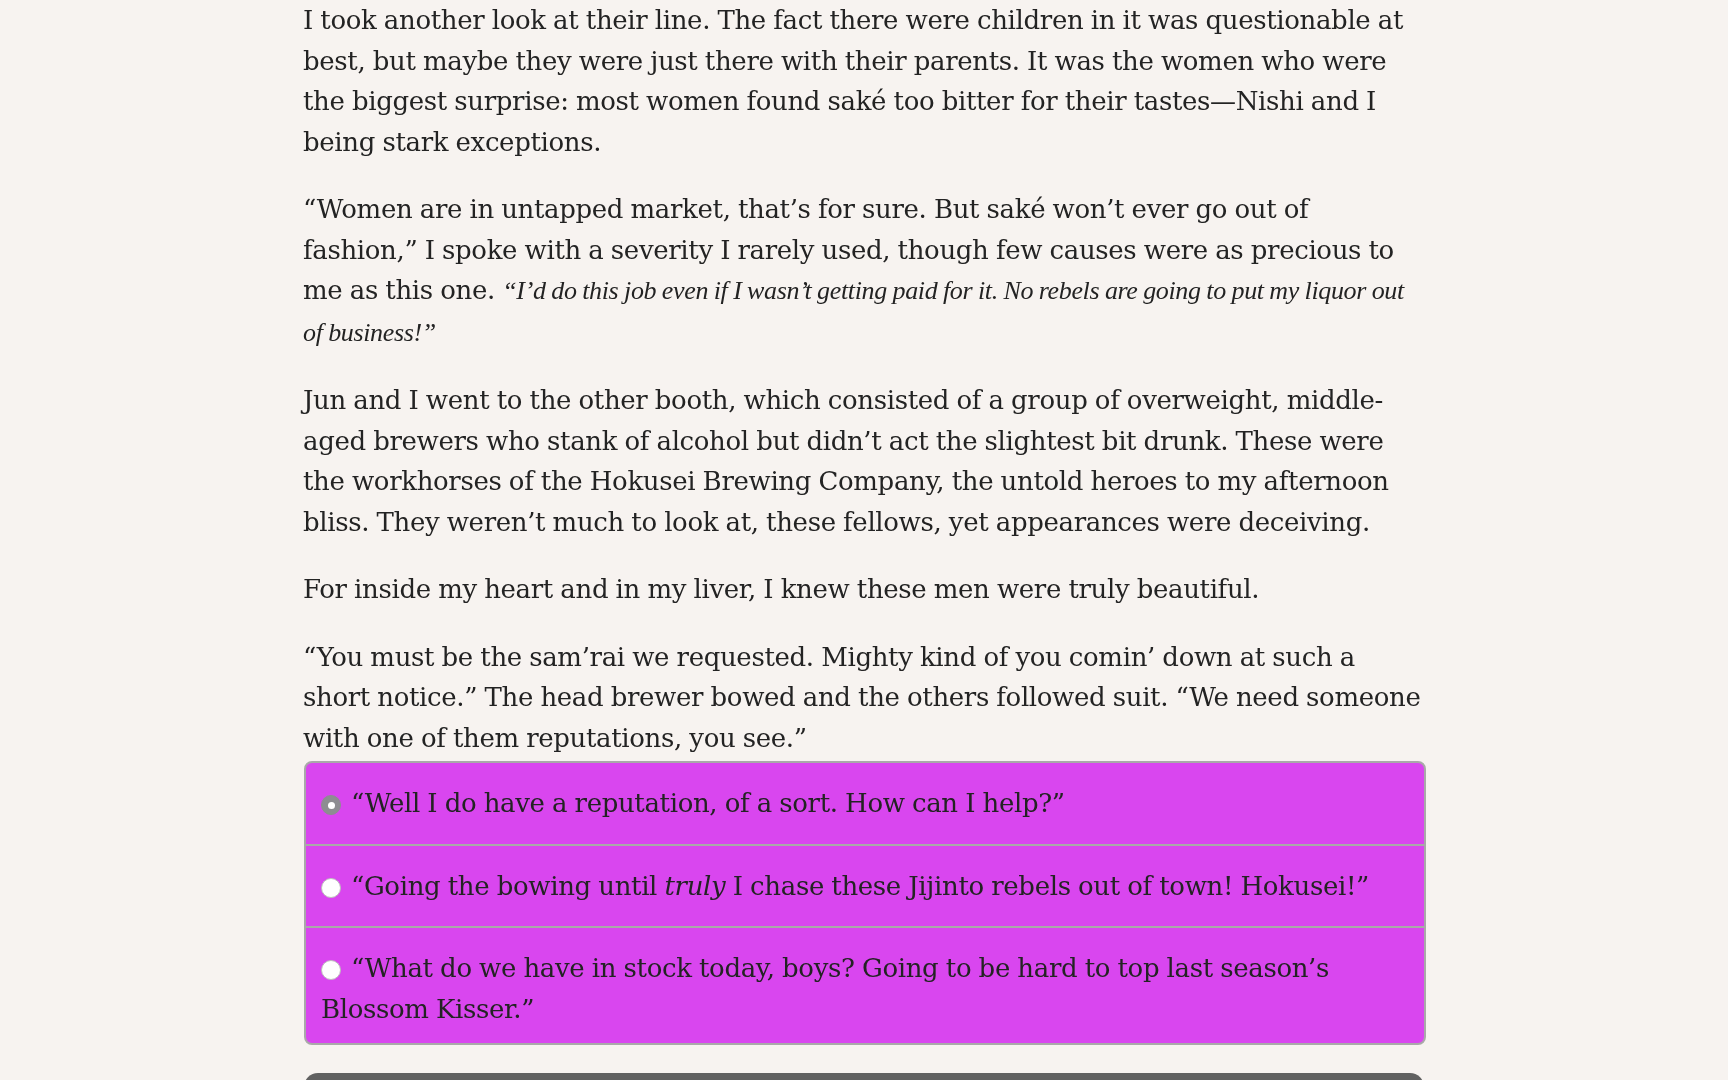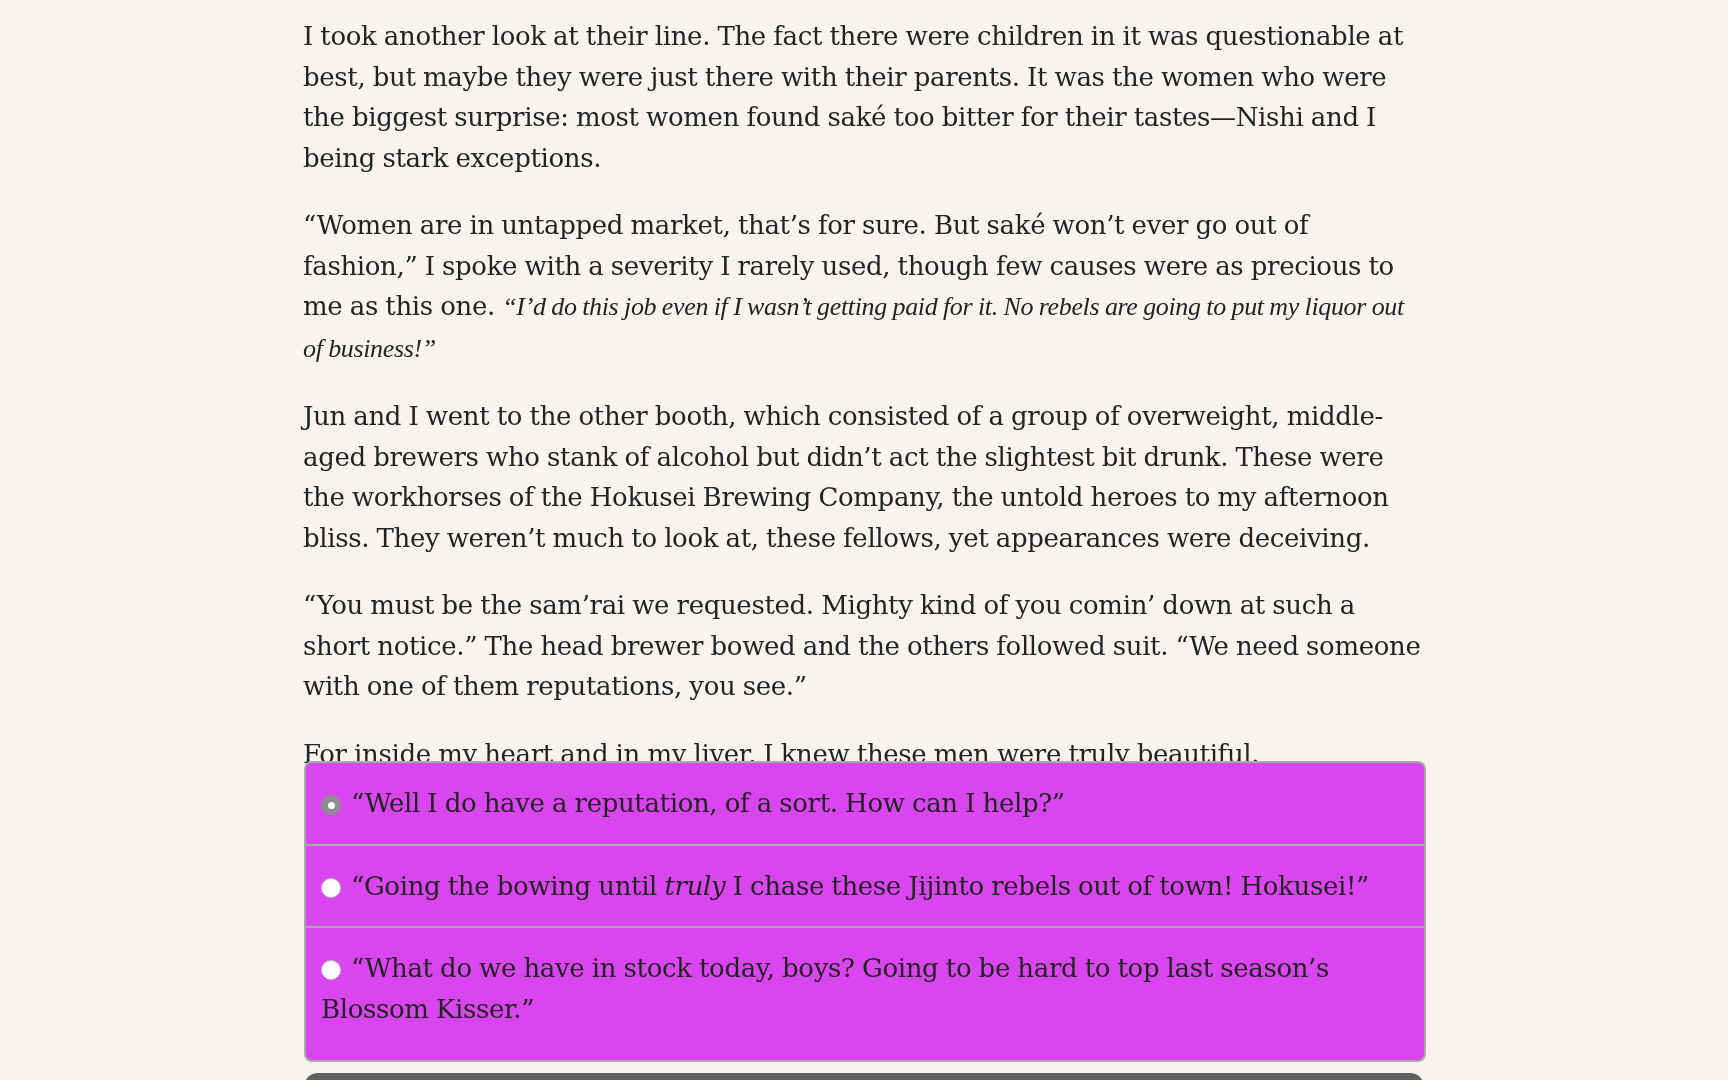--- a/index.html
+++ b/index.html
@@ -21,21 +21,20 @@
     width: 1122px;
   }
   .story p {
     margin: 0 0 27px 0;
     font-size: 26px;
     line-height: 40.5px;
     letter-spacing: -0.35px;
     word-spacing: -0.5px;
   }
   .story p:first-child {
-    margin-top: 16px;
   }
   .story em {
     font-style: italic;
     font-family: Liberation Serif, serif;
   }
   .choices {
     position: absolute;
     left: 1px;
     top: 761px;
     width: 1118px;
@@ -52,21 +51,21 @@
     line-height: 40.5px;
     letter-spacing: -0.35px;
     word-spacing: -0.5px;
     cursor: pointer;
     border-top: 2px solid #a9a9a9;
   }
   .choice:first-child {
     border-top: none;
   }
   .choice.tall {
-    padding-bottom: 31px;
+    padding-bottom: 14px;
   }
   .radio {
     display: inline-block;
     width: 20px;
     height: 20px;
     border-radius: 50%;
     border: 1.5px solid #bdbdbd;
     background: #ffffff;
     vertical-align: -3px;
     margin-right: 10px;
@@ -106,22 +105,22 @@
   }
 </style>
 </head>
 <body>
 
 <div class="page">
   <div class="story">
     <p><span>I took another look at their line. The fact there were children in it was questionable at best, but maybe they were just there with their parents. It was the women who were the biggest surprise: most women found saké too bitter for their tastes—Nishi and I being stark exceptions.</span></p>
     <p><span>“Women are in untapped market, that’s for sure. But saké won’t ever go out of fashion,” I spoke with a severity I rarely used, though few causes were as precious to me as this one. </span><em>“I’d do this job even if I wasn’t getting paid for it. No rebels are going to put my liquor out of business!”</em></p>
     <p><span>Jun and I went to the other booth, which consisted of a group of overweight, middle-aged brewers who stank of alcohol but didn’t act the slightest bit drunk. These were the workhorses of the Hokusei Brewing Company, the untold heroes to my afternoon bliss. They weren’t much to look at, these fellows, yet appearances were deceiving.</span></p>
+    <p><span>For inside my heart and in my liver, I knew these men were truly beautiful.</span></p>
     <p><span>“You must be the sam’rai we requested. Mighty kind of you comin’ down at such a short notice.” The head brewer bowed and the others followed suit. “We need someone with one of them reputations, you see.”</span></p>
-    <p><span>For inside my heart and in my liver, I knew these men were truly beautiful.</span></p>
   </div>
 
   <form class="choices">
     <label class="choice">
       <span class="radio checked"></span><span>“Well I do have a reputation, of a sort. How can I help?”</span>
     </label>
     <label class="choice">
       <span class="radio"></span><span>“Going the bowing until </span><em>truly</em><span> I chase these Jijinto rebels out of town! Hokusei!”</span>
     </label>
     <label class="choice tall">

